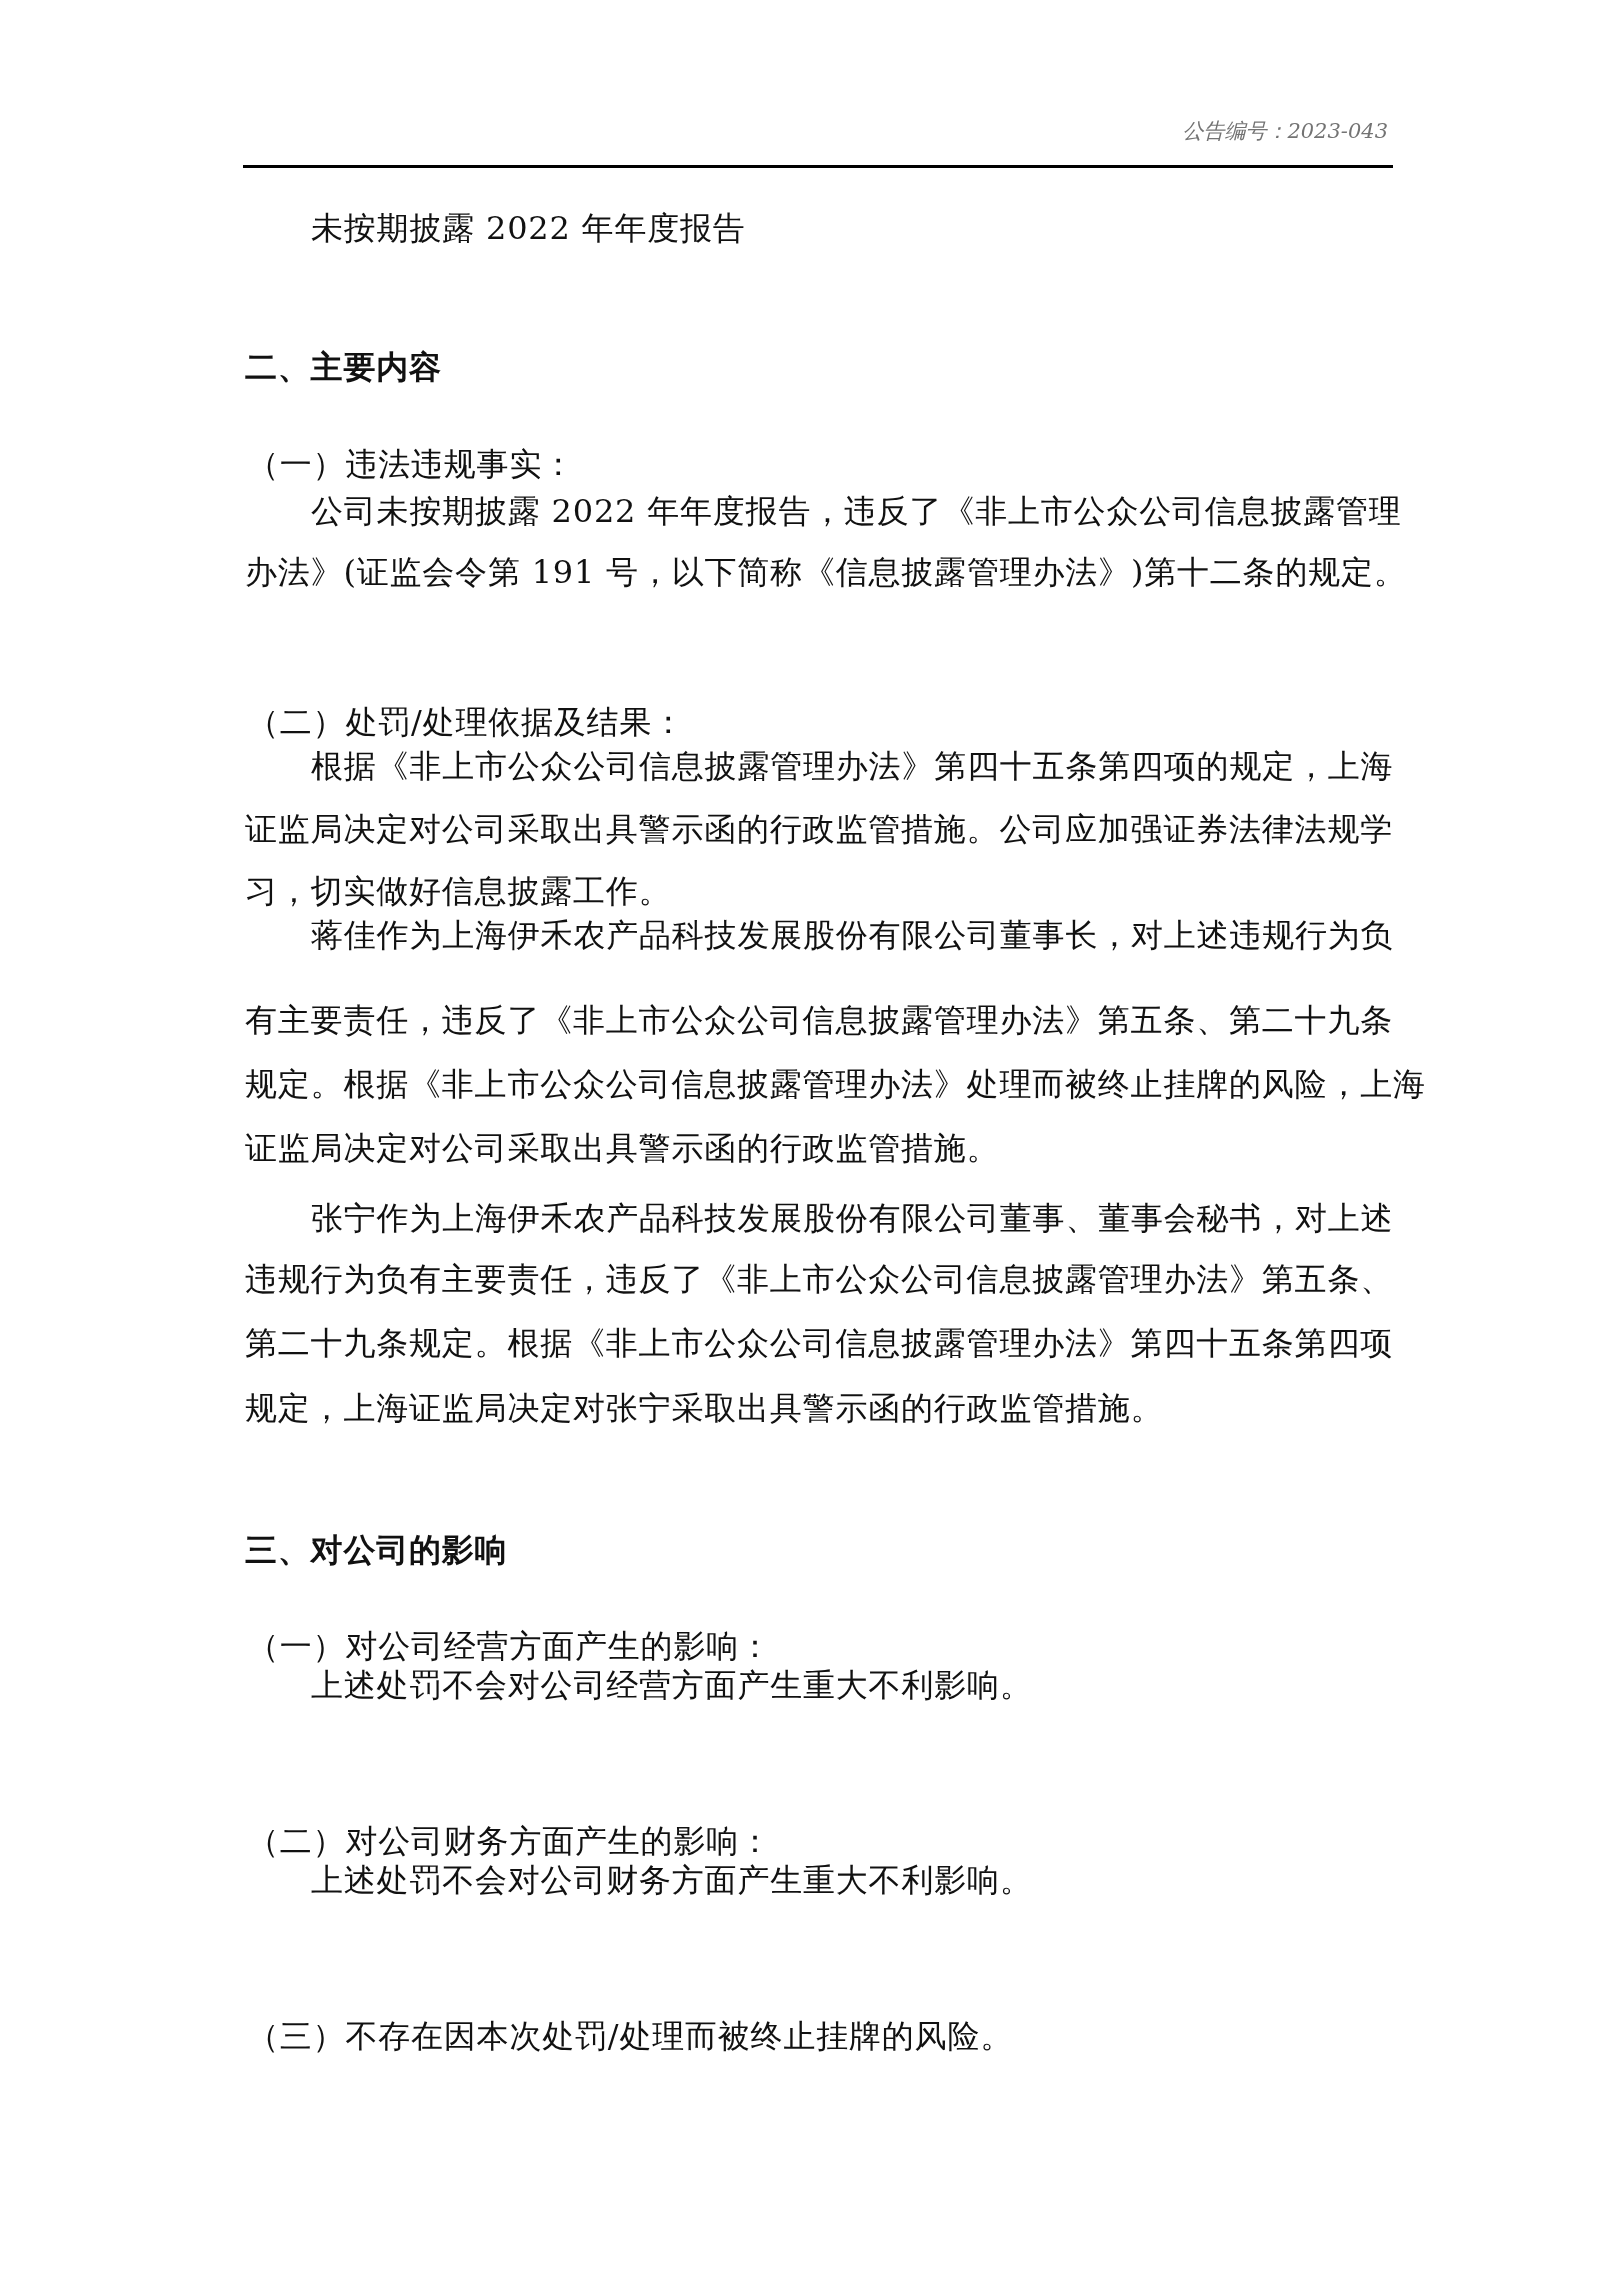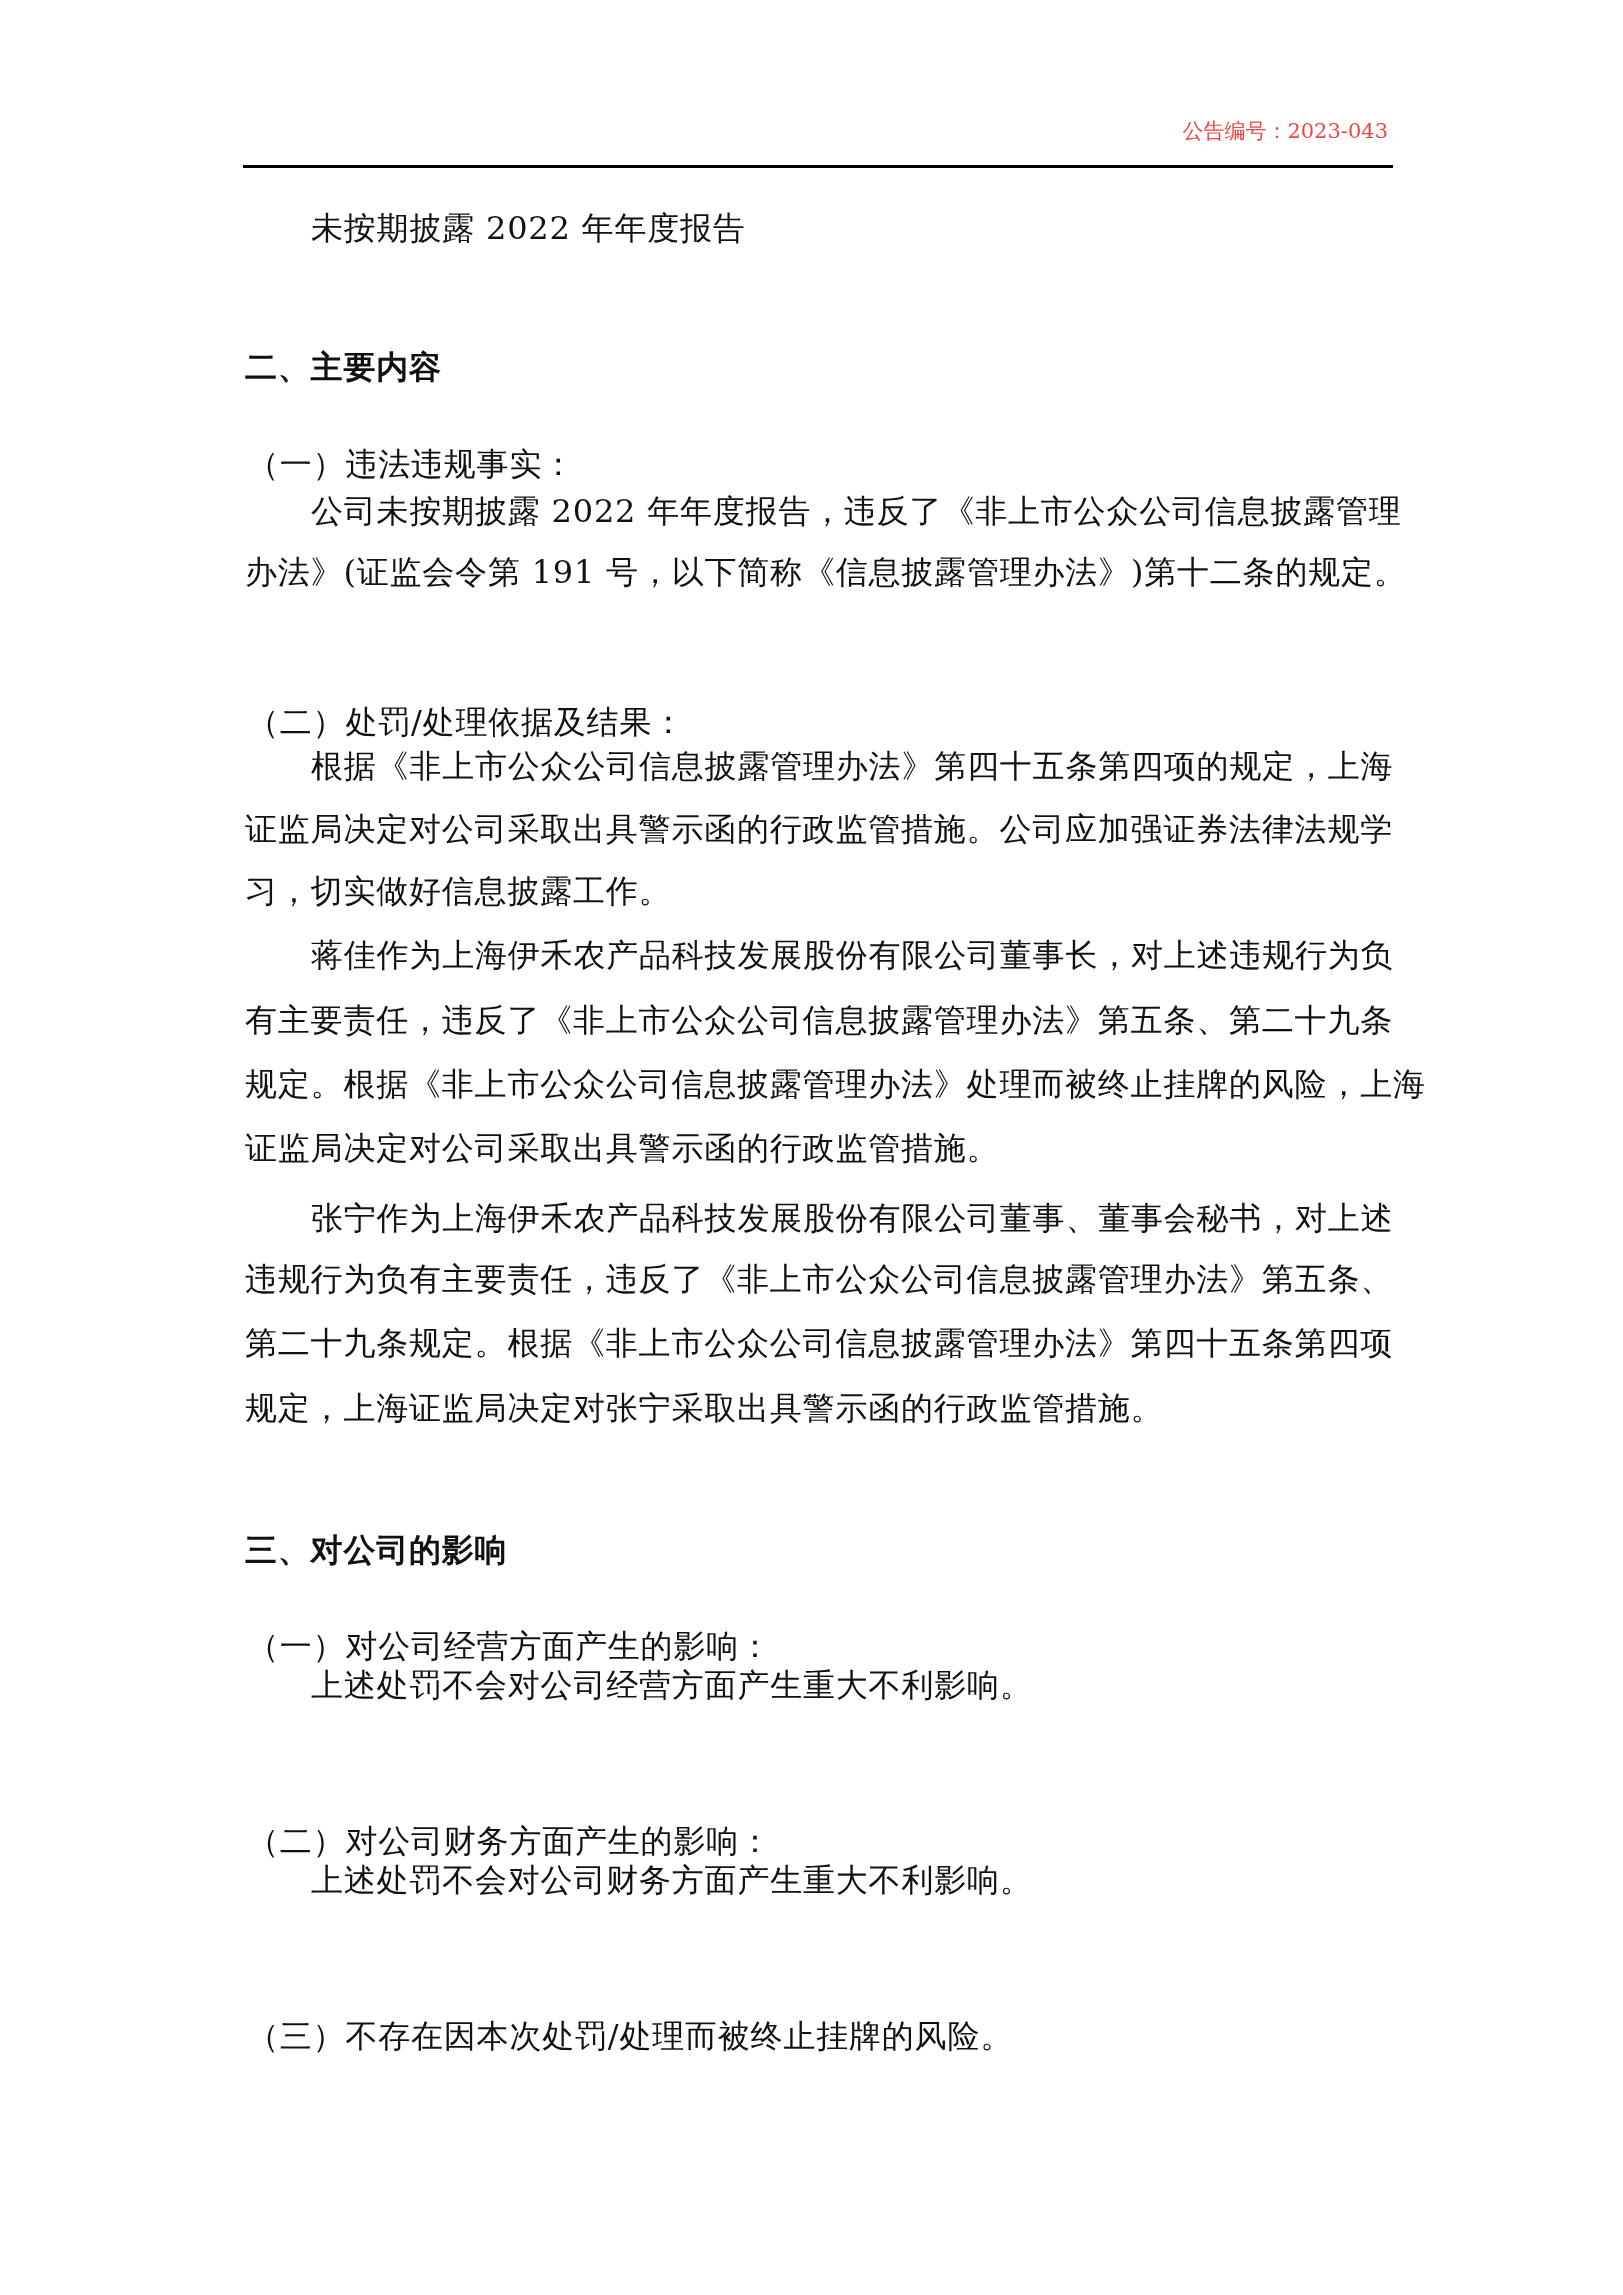--- a/index.html
+++ b/index.html
@@ -1,18 +1,18 @@
 <!DOCTYPE html>
 <html style="font-size:13.5px"><head>
 <meta charset="utf-8">
 <style>
   html, body { margin: 0; padding: 0; background: #ffffff; }
   body { width: 1623px; height: 2295px; position: relative; overflow: hidden;
          font-family: "DejaVu Serif", "Liberation Serif", serif; color: #111111; }
-  .hdr { position: absolute; top: 117px; right: 235px; font-size: 21px; color: #ef4444; white-space: nowrap; }
+  .hdr { position: absolute; top: 117px; right: 235px; font-size: 21px; color: #737373; white-space: nowrap; font-style: italic; }
   .rule { position: absolute; top: 165px; left: 243px; width: 1150px; height: 2.5px; background: #000; }
   .line { position: absolute; left: 245px; font-size: 32px; line-height: 34px; white-space: nowrap; letter-spacing: 0.8px; }
   .indent { left: 311px; }
   .sub { left: 247px; margin-top: 24px; }
   .h { font-weight: bold; font-family: "DejaVu Sans", "Liberation Sans", sans-serif; text-align: center; }
 </style>
 </head>
 <body>
 
 <div class="hdr">公告编号：2023-043</div>
@@ -23,21 +23,21 @@
 <div class="line h" style="top:350px">二、主要内容</div>
 <div class="line sub" style="top:423px">（一）违法违规事实：</div>
 <div class="line indent" style="top:494px">公司未按期披露 2022 年年度报告，违反了《非上市公众公司信息披露管理</div>
 <div class="line" style="top:555px">办法》(证监会令第 191 号，以下简称《信息披露管理办法》)第十二条的规定。</div>
 
 <div class="line sub" style="top:681px">（二）处罚/处理依据及结果：</div>
 <div class="line indent" style="top:749px">根据《非上市公众公司信息披露管理办法》第四十五条第四项的规定，上海</div>
 <div class="line" style="top:812px">证监局决定对公司采取出具警示函的行政监管措施。公司应加强证券法律法规学</div>
 <div class="line" style="top:874px">习，切实做好信息披露工作。</div>
 
-<div class="line indent" style="top:938px">蒋佳作为上海伊禾农产品科技发展股份有限公司董事长，对上述违规行为负</div>
+<div class="line indent" style="top:918px">蒋佳作为上海伊禾农产品科技发展股份有限公司董事长，对上述违规行为负</div>
 <div class="line" style="top:1003px">有主要责任，违反了《非上市公众公司信息披露管理办法》第五条、第二十九条</div>
 <div class="line" style="top:1067px">规定。根据《非上市公众公司信息披露管理办法》处理而被终止挂牌的风险，上海</div>
 <div class="line" style="top:1131px">证监局决定对公司采取出具警示函的行政监管措施。</div>
 
 <div class="line indent" style="top:1201px">张宁作为上海伊禾农产品科技发展股份有限公司董事、董事会秘书，对上述</div>
 <div class="line" style="top:1262px">违规行为负有主要责任，违反了《非上市公众公司信息披露管理办法》第五条、</div>
 <div class="line" style="top:1326px">第二十九条规定。根据《非上市公众公司信息披露管理办法》第四十五条第四项</div>
 <div class="line" style="top:1391px">规定，上海证监局决定对张宁采取出具警示函的行政监管措施。</div>
 
 <div class="line h" style="top:1533px">三、对公司的影响</div>

